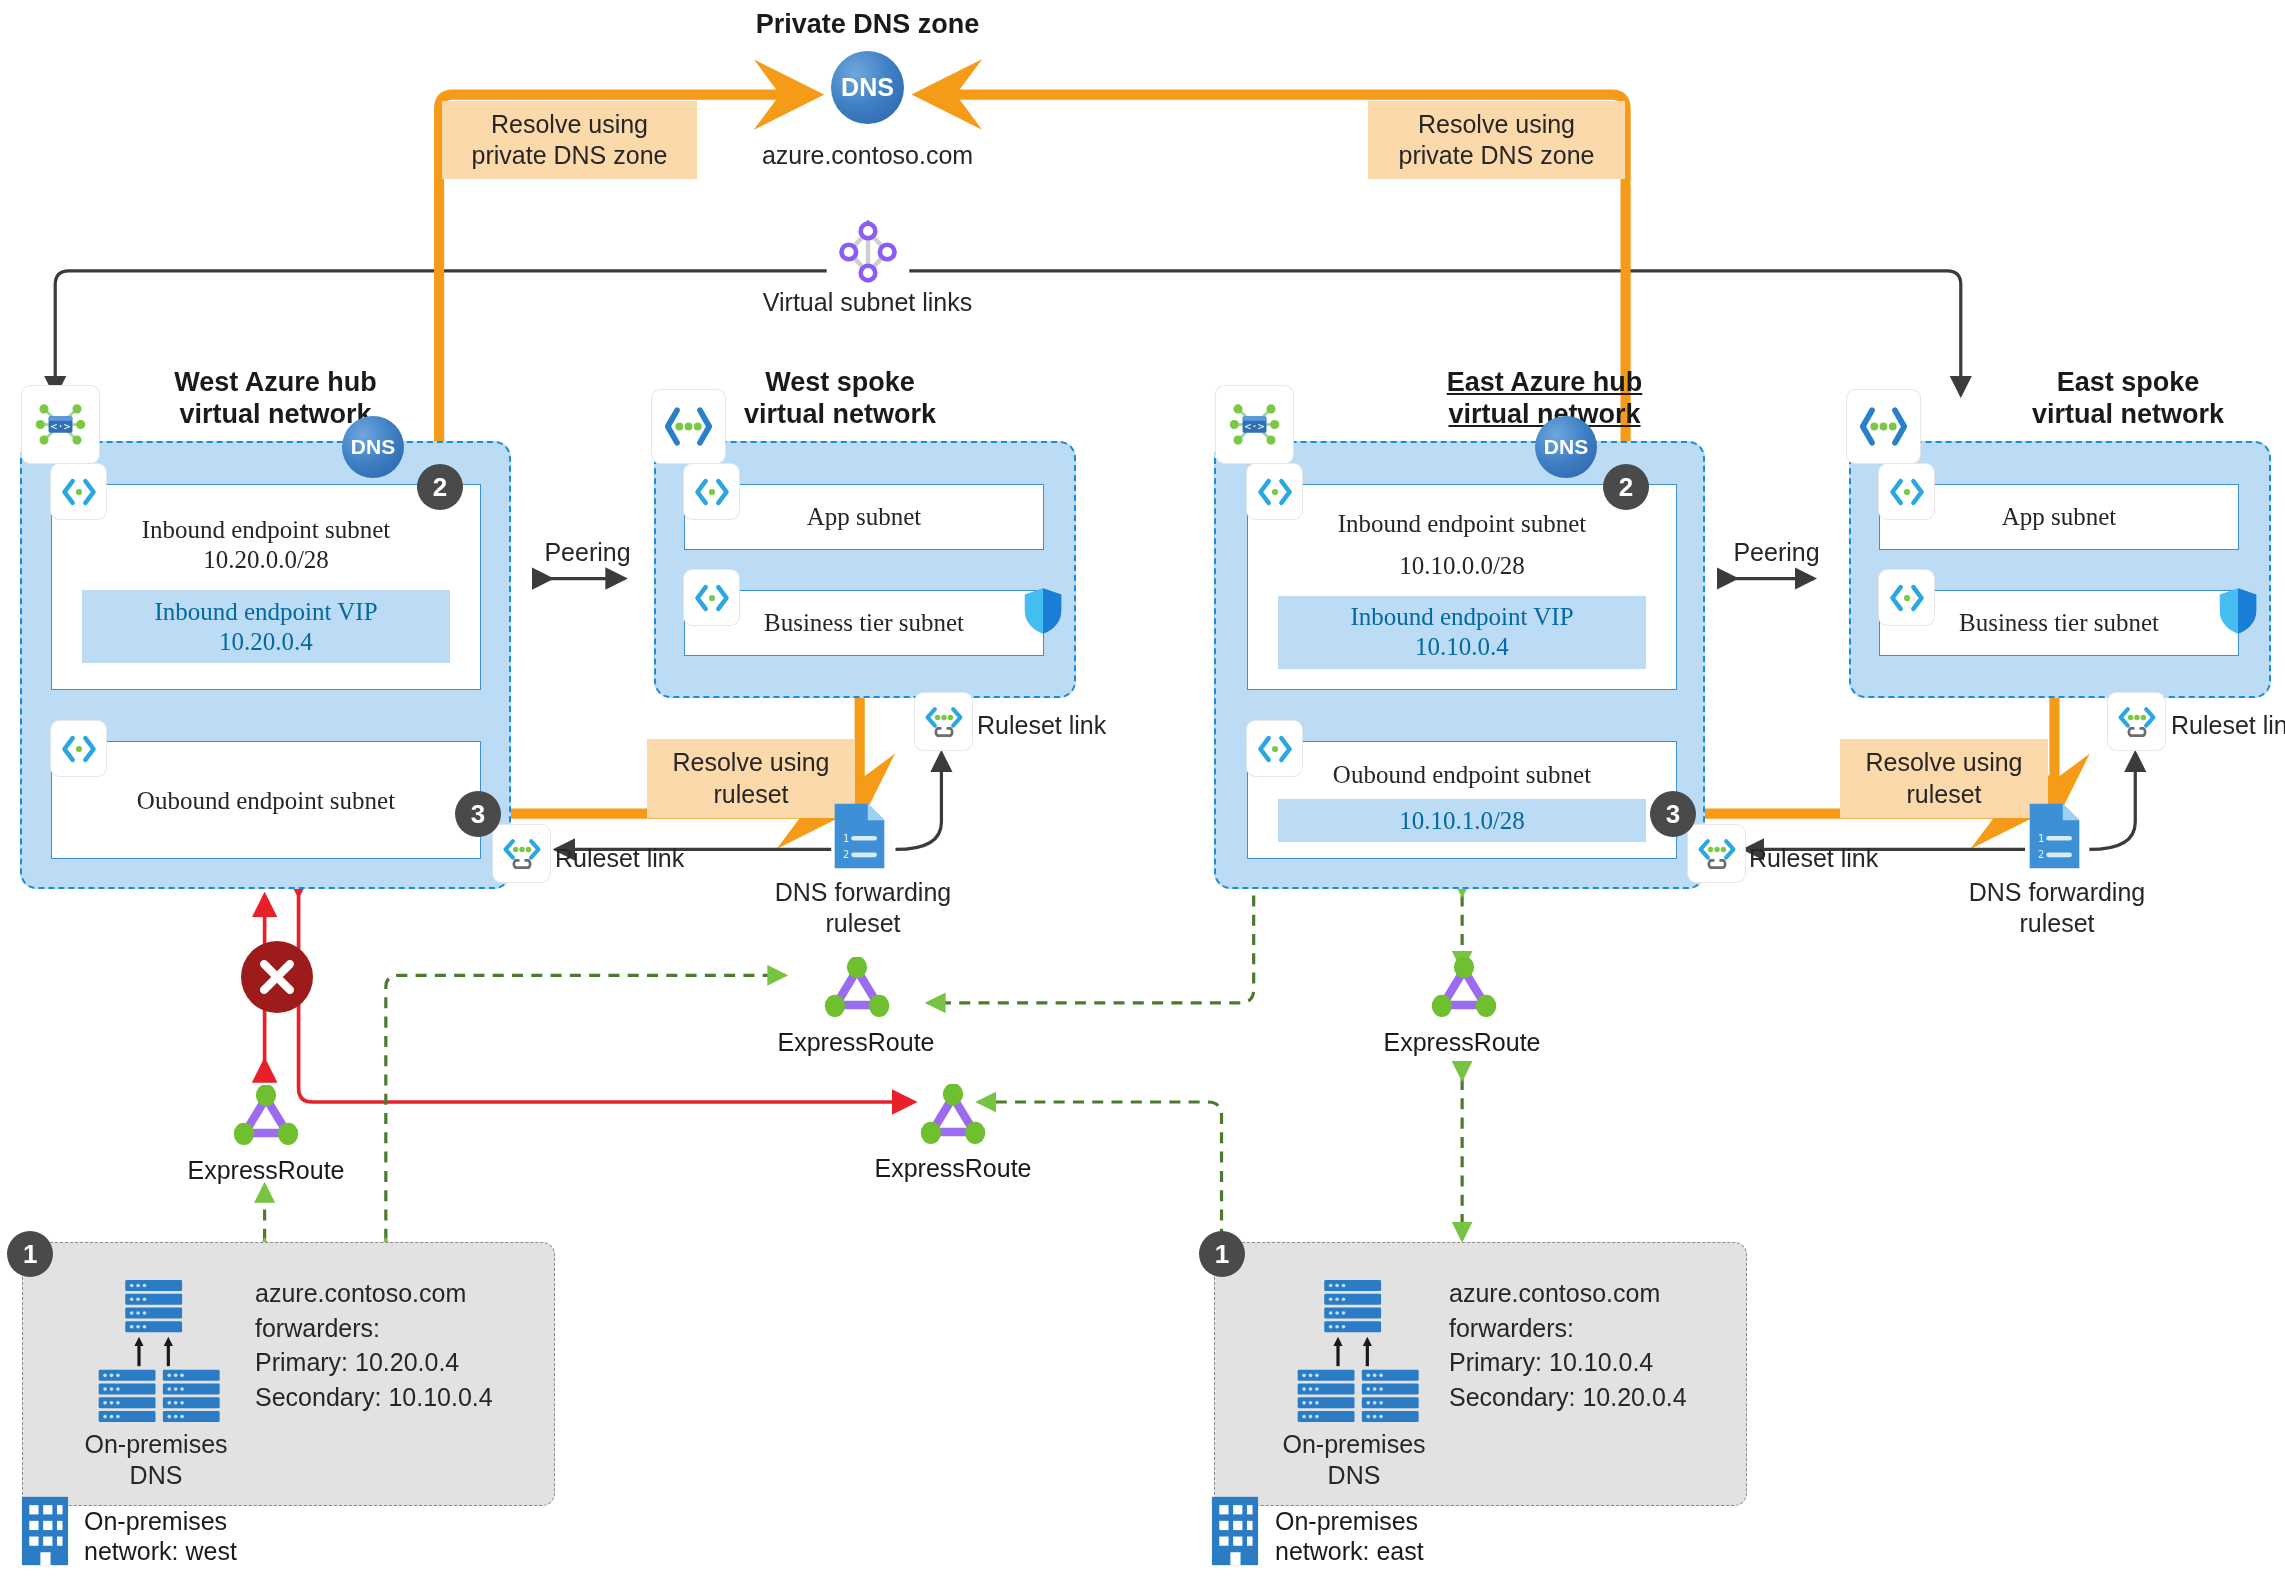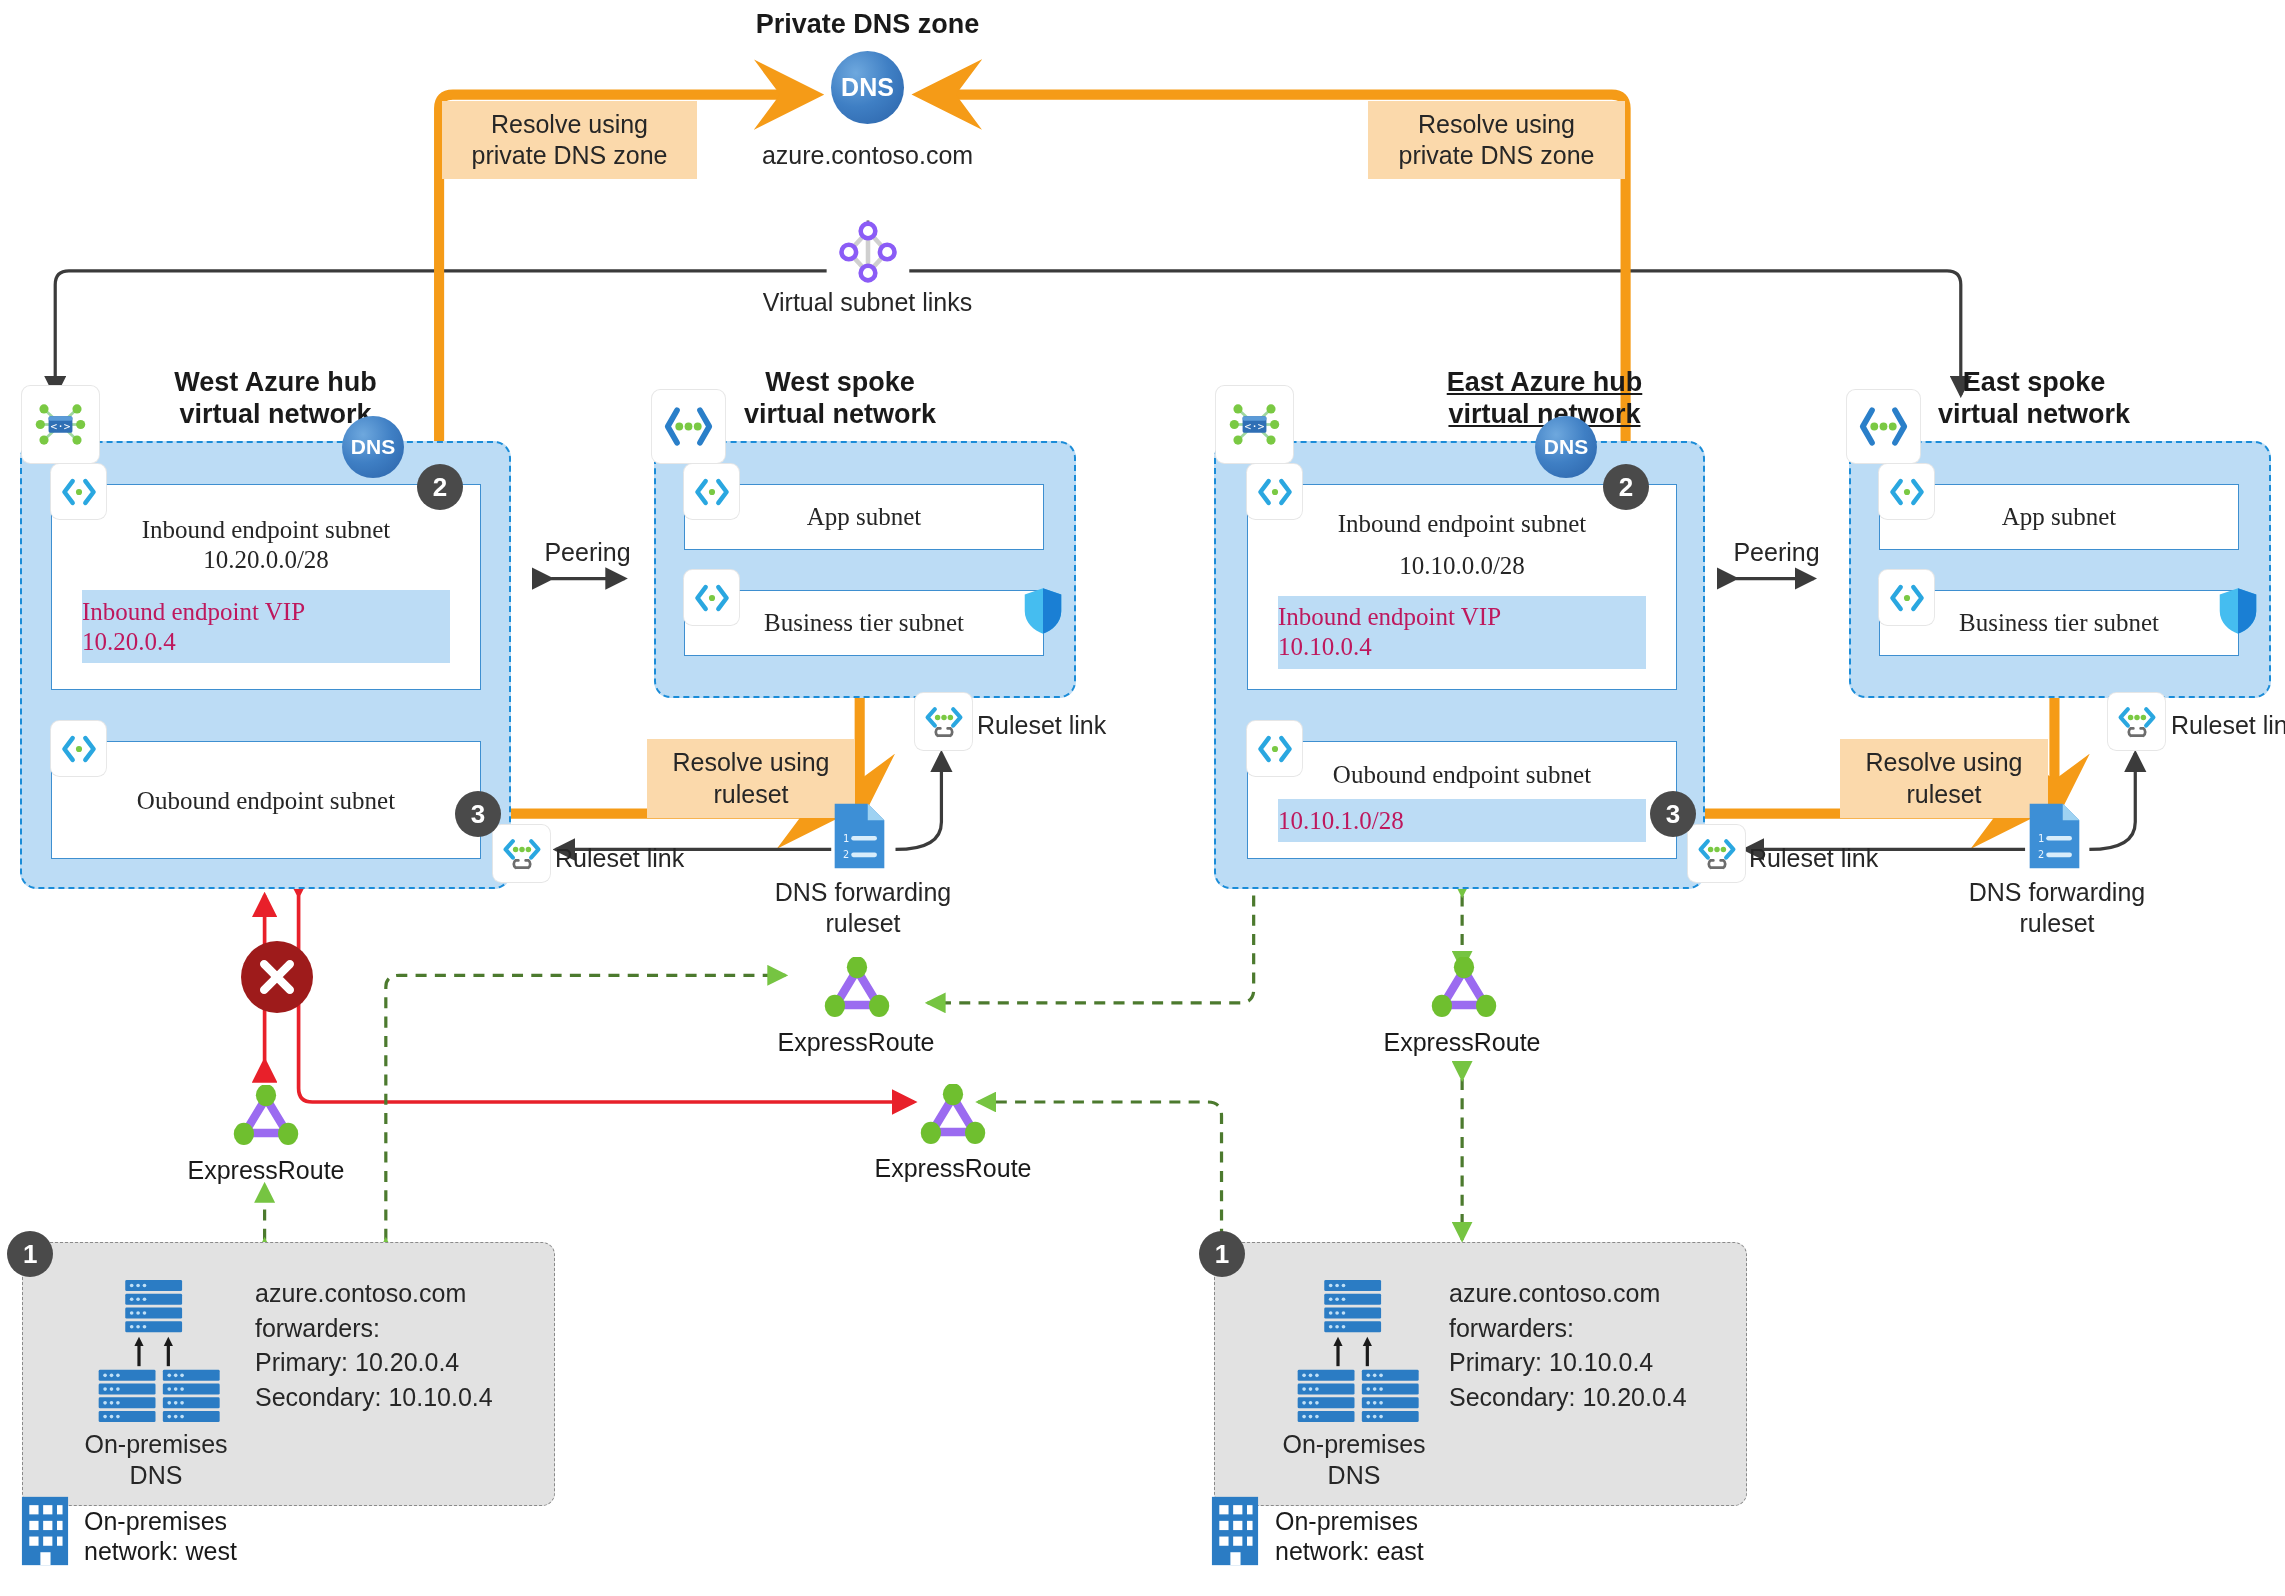--- a/index.html
+++ b/index.html
@@ -52,23 +52,24 @@
     background: #ffffff;
     display: flex;
     flex-direction: column;
     align-items: center;
     justify-content: center;
     font-family: Liberation Serif, serif;
   }
   .subnet-band {
     background: #bcdcf5;
     width: 86%;
+    text-align: center;
     padding: 6.4px 0;
     font-size: 25px;
-    color: #be185d;
+    color: #0369a1;
     line-height: 1.2;
     white-space: pre-line;
   }
 
   
   .callout {
     background: #fbd9ab;
     color: #262626;
     font-size: 25px;
     line-height: 1.25;
@@ -422,21 +423,21 @@
       <path d="M13,9 L5,18 L13,27" stroke="#2aa7e0" stroke-width="4.5" fill="none" stroke-linecap="round" stroke-linejoin="round"></path>
       <path d="M33,9 L41,18 L33,27" stroke="#2aa7e0" stroke-width="4.5" fill="none" stroke-linecap="round" stroke-linejoin="round"></path>
       <circle cx="16" cy="18" r="3" fill="#7ac943"></circle>
         <circle cx="23" cy="18" r="3" fill="#7ac943"></circle>
         <circle cx="30" cy="18" r="3" fill="#7ac943"></circle>
       <path d="M16,38 a5,5 0 0 1 0,-8 h3 M30,38 a5,5 0 0 0 0,-8 h-3 M16,38 h14" stroke="#6d6d6d" stroke-width="3" fill="none" stroke-linecap="round"></path>
     </svg>
   </div>
   <div class="abs lbl lbl-left" style="left:1749px; top:843px; width:184px;">Ruleset link</div>
 
-  <div class="abs ttl-bold" style="left:1878px; top:367px; width:312px;">East spoke
+  <div class="abs ttl-bold" style="left:1972px; top:367px; width:312px;">East spoke
 virtual network</div>
 
   <div class="abs vnet" style="left:1849px; top:441px; width:422px; height:257px;"></div>
 
   <div class="abs tile" style="left:1847px; top:390px; width:73px; height:73px;">
     <svg width="53" height="53" viewBox="0 0 46 46">
       <path d="M13,9 L5,23 L13,37" stroke="#2a7fc9" stroke-width="5" fill="none" stroke-linecap="round" stroke-linejoin="round"></path>
       <path d="M33,9 L41,23 L33,37" stroke="#2a7fc9" stroke-width="5" fill="none" stroke-linecap="round" stroke-linejoin="round"></path>
       <circle cx="15" cy="23" r="3.4" fill="#7ac943"></circle>
         <circle cx="23" cy="23" r="3.4" fill="#7ac943"></circle>

